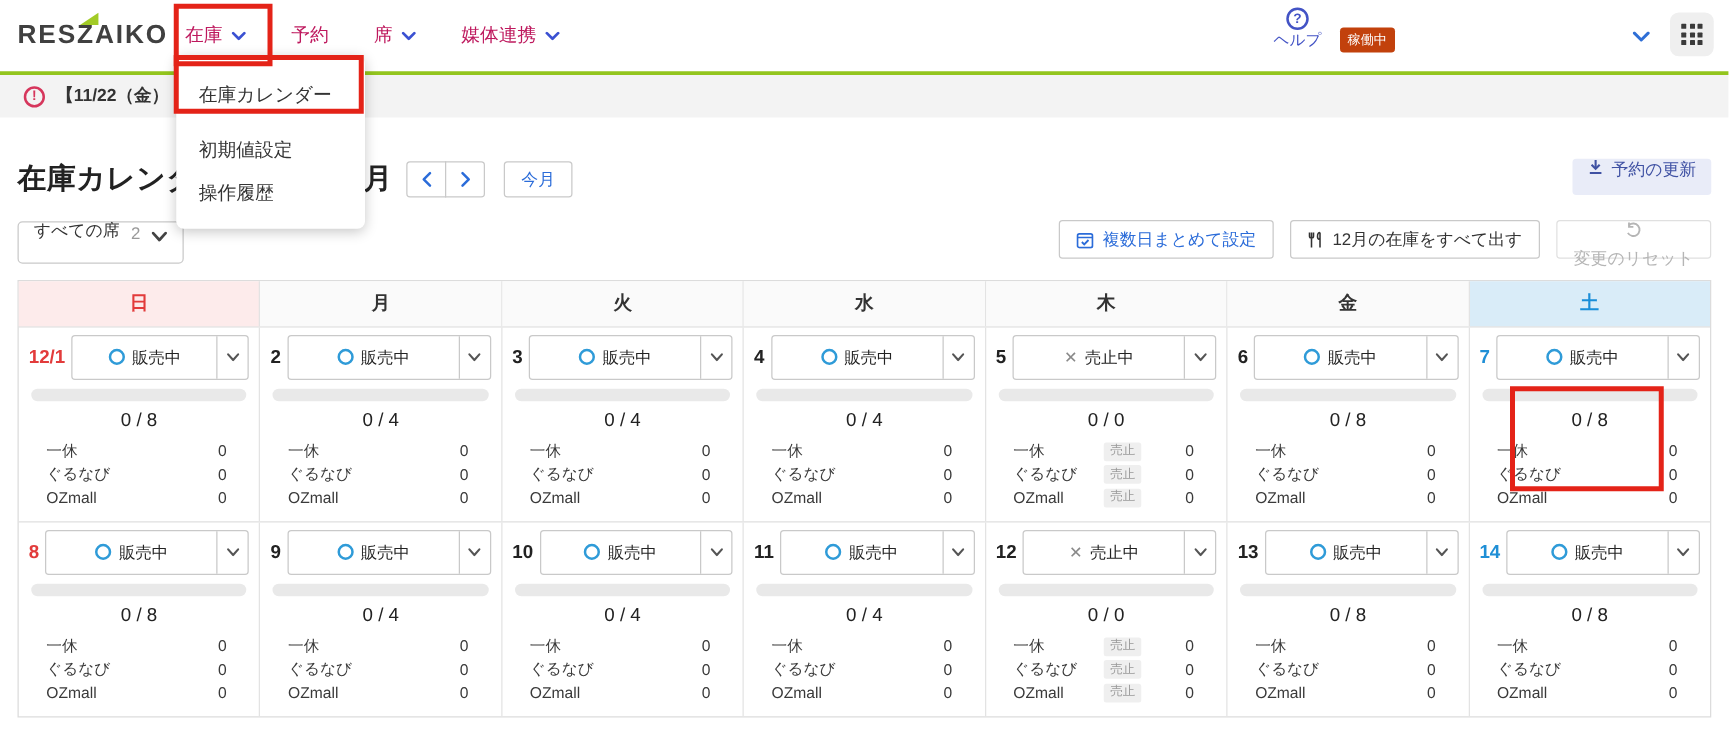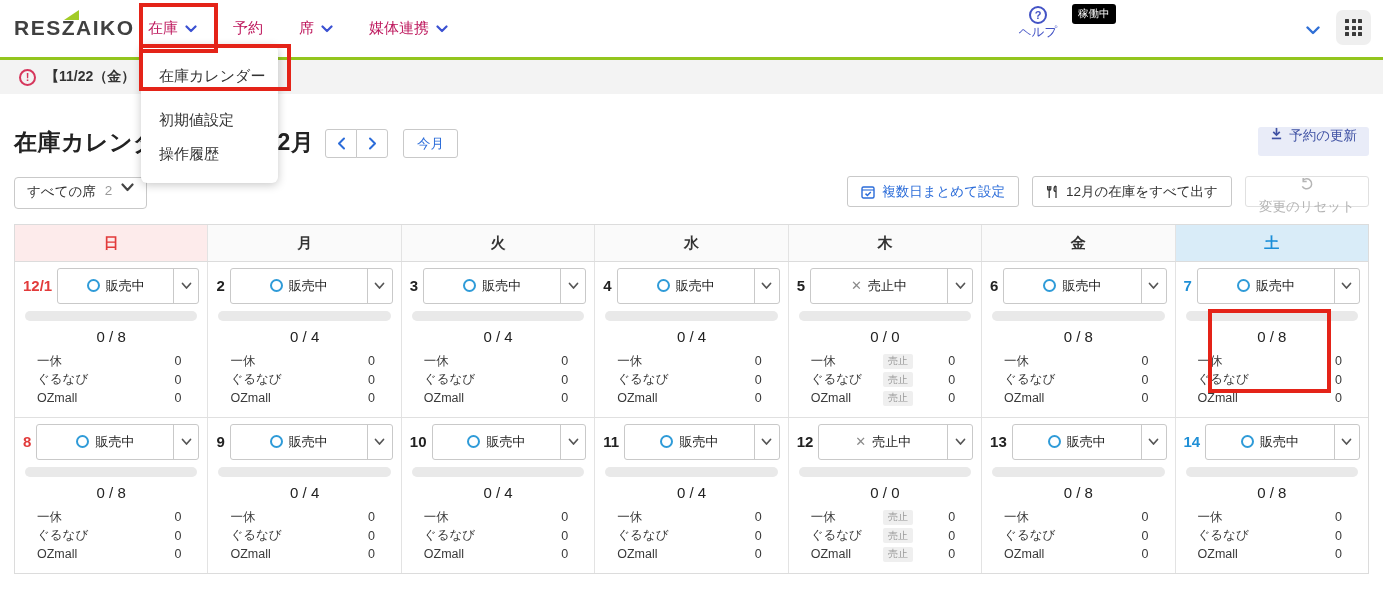--- a/index.html
+++ b/index.html
@@ -9,42 +9,42 @@
 
   
   .topbar { position:absolute; left:0; top:0; width:1383px; height:60px; background:#fff; border-bottom:3px solid #93c51e; }
   .logo { position:absolute; left:14px; top:16px; font-size:21px; font-weight:800; letter-spacing:1.5px; color:#404040; }
   .logo-tri { position:absolute; left:50px; top:-6px; width:15px; height:10px; background:#a2cb26; clip-path:polygon(0 100%,100% 0,100% 100%); }
   .main-nav { position:absolute; left:148px; top:0; height:57px; display:flex; align-items:center; gap:36px; }
   .nav-item { display:flex; align-items:center; gap:7px; font-size:15px; color:#be185d; cursor:pointer; }
   .nav-chev { color:#3b51d2; display:flex; }
   .help-block { position:absolute; left:1018px; top:6px; width:40px; text-align:center; color:#4353c5; font-size:12.5px; cursor:pointer; }
   .help-q { display:inline-flex; width:18px; height:18px; border:2px solid #4353c5; border-radius:50%; align-items:center; justify-content:center; font-size:11px; font-weight:700; }
-  .status-pill { position:absolute; left:1072px; top:4px; background:#000000; color:#fff; font-size:10.5px; padding:3px 6px; border-radius:3px; }
+  .status-pill { position:absolute; left:1072px; top:22px; background:#c2410c; color:#fff; font-size:10.5px; padding:3px 6px; border-radius:3px; }
   .user-chev { position:absolute; left:1306px; top:21px; color:#2f6fd6; }
   .apps-btn { position:absolute; left:1336px; top:10px; width:35px; height:35px; background:#efefef; border-radius:7px; display:flex; align-items:center; justify-content:center; cursor:pointer; }
   .dots { display:grid; grid-template-columns:repeat(3,4px); grid-gap:2.5px; }
   .dots span { width:4px; height:4px; background:#3a3a3a; border-radius:0.5px; }
 
   
   .alert-bar { position:absolute; left:0; top:60px; width:1383px; height:34px; background:#f3f3f3; display:flex; align-items:center; padding-left:19px; gap:9px; }
   .alert-icon { display:inline-flex; width:17px; height:17px; border:2px solid #d6365c; border-radius:50%; color:#d6365c; align-items:center; justify-content:center; font-size:11px; font-weight:700; flex:0 0 auto; }
   .alert-text { font-size:14px; font-weight:600; color:#333; white-space:nowrap; }
 
   
   .page-title { position:absolute; left:14px; top:127px; font-size:23px; font-weight:700; color:#222; white-space:nowrap; letter-spacing:0.5px; }
   .month-nav { position:absolute; left:325px; top:129px; display:flex; }
   .mbtn { width:32px; height:29px; background:#fff; border:1px solid #c9c9c9; display:flex; align-items:center; justify-content:center; color:#2b6cd9; cursor:pointer; }
   .mbtn.prev { border-radius:3px 0 0 3px; }
   .mbtn.next { border-radius:0 3px 3px 0; margin-left:-1px; }
   .today-btn { position:absolute; left:403px; top:129px; height:29px; padding:0 13px; background:#fff; border:1px solid #c9c9c9; border-radius:3px; color:#2b6cd9; font-size:13.5px; display:flex; align-items:center; cursor:pointer; }
   .update-btn { position:absolute; right:14px; top:127px; height:29px; padding:0 12px; background:#e9ecf8; border:none; border-radius:3px; color:#3f51a3; font-size:13.5px; display:flex; align-items:flex-start; gap:6px; cursor:pointer; }
 
   
-  .seat-filter { position:absolute; left:14px; top:177px; height:32px; padding:5px 12px; background:#fff; border:1px solid #c9c9c9; border-radius:4px; display:flex; align-items:flex-start; gap:9px; font-size:13.5px; color:#333; cursor:pointer; }
+  .seat-filter { position:absolute; left:14px; top:177px; height:32px; padding:16px 12px; background:#fff; border:1px solid #c9c9c9; border-radius:4px; display:flex; align-items:flex-end; gap:9px; font-size:13.5px; color:#333; cursor:pointer; }
   .seat-count { color:#999; }
   .seat-chev { color:#444; display:flex; }
   .toolbar { position:absolute; right:14px; top:176px; display:flex; gap:13px; }
   .tbtn { height:31px; padding:0 13px; background:#fff; border:1px solid #c9c9c9; border-radius:3px; font-size:13.5px; display:flex; align-items:center; gap:7px; cursor:pointer; color:#333; }
   .tbtn.blue { color:#2b6cd9; }
   .tbtn.disabled { color:#b5b5b5; border-color:#e0e0e0;flex-direction:column; }
   .split-btn { display:flex; cursor:pointer; }
   .split-main { height:31px; padding:0 13px; background:#a7d3ef; color:#f4fafe; font-size:13.5px; display:flex; align-items:center; gap:7px; border-radius:3px 0 0 3px; }
   .split-chev { width:28px; height:31px; background:#3f9edc; color:#fff; display:flex; align-items:center; justify-content:center; border-radius:0 3px 3px 0; }
 
@@ -70,21 +70,21 @@
   .select-chev { width:25px; border-left:1px solid #c9c9c9; display:flex; align-items:center; justify-content:center; color:#555; flex:0 0 auto; }
   .progress { height:10px; background:#e9e9e9; border-radius:5px; margin:9px 10px 7px; }
   .count { text-align:center; font-size:15px; color:#222; margin-bottom:7px; }
   .channels { padding:0 26px 0 22px; font-size:12.5px; color:#3a3a3a; }
   .ch-row { display:flex; align-items:center; height:18.5px; }
   .ch-name { flex:1; white-space:nowrap; }
   .ch-badge { background:#efefef; color:#999; font-size:10px; padding:1.5px 5px; border-radius:2px; margin-right:30px; line-height:1.2; }
   .ch-val { width:12px; text-align:right; }
 
   
-  .dropdown { position:absolute; left:141px; top:45px; width:137px; background:#fff; border-radius:6px; box-shadow:0 2px 10px rgba(0,0,0,0.22); z-index:60; padding:14px 0 12px; }
+  .dropdown { position:absolute; left:141px; top:45px; width:151px; background:#fff; border-radius:6px; box-shadow:0 2px 10px rgba(0,0,0,0.22); z-index:60; padding:14px 0 12px; }
   .dd-item { height:34px; display:flex; align-items:center; padding:0 18px; font-size:15px; color:#333; cursor:pointer; white-space:nowrap; }
   .dd-item.first { margin-bottom:10px; }
 
   
   .anno { position:absolute; border:4px solid #e42318; z-index:100; pointer-events:none; }
   .anno-1 { left:139px; top:3px; width:79px; height:50px; }
   .anno-2 { left:139px; top:44px; width:152px; height:47px; }
   .anno-3 { left:1208px; top:309px; width:123px; height:84px; }
 </style>
 </head>

